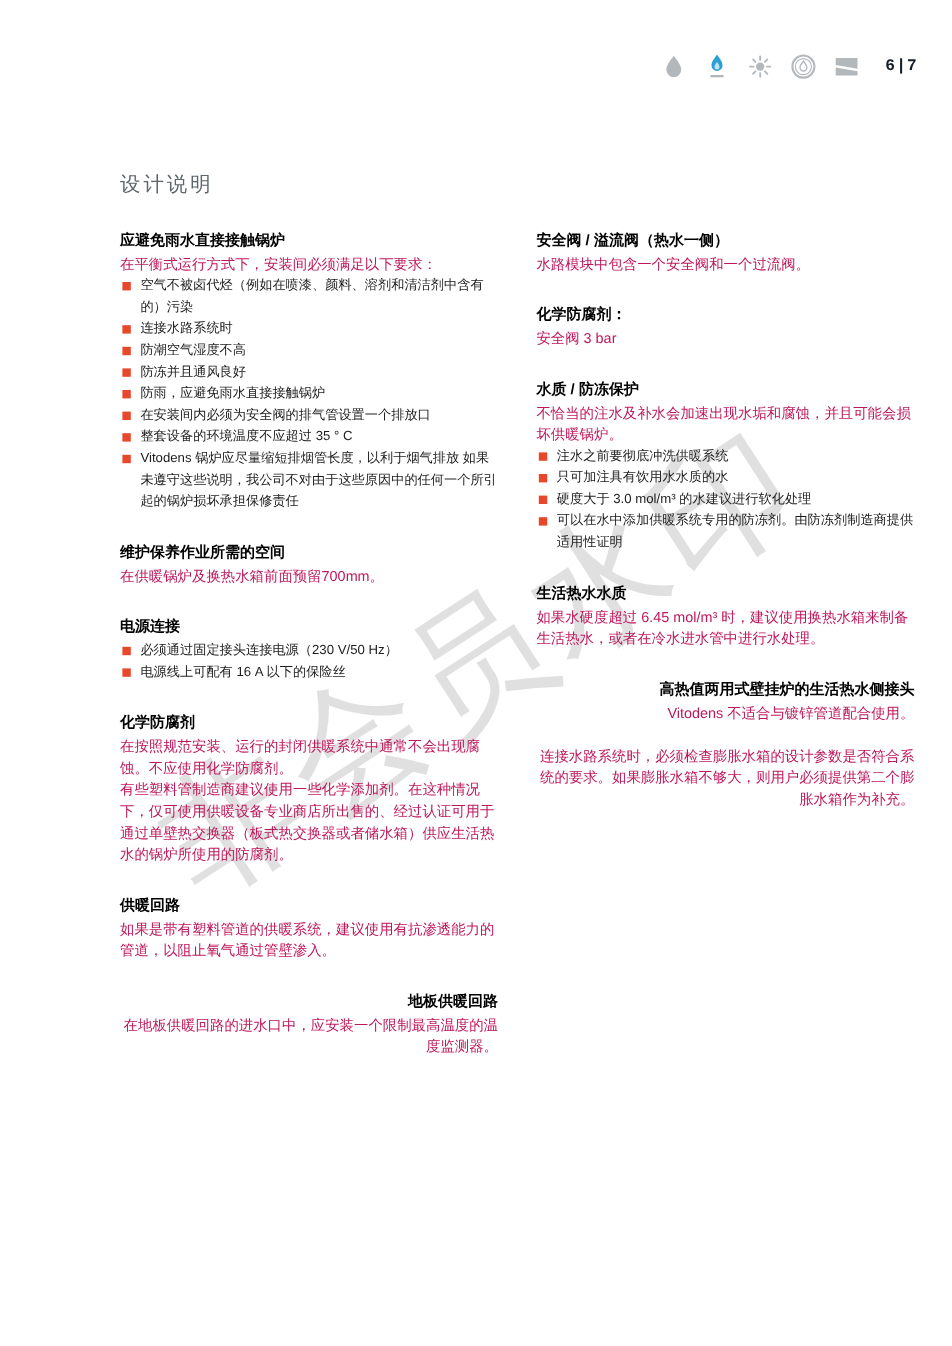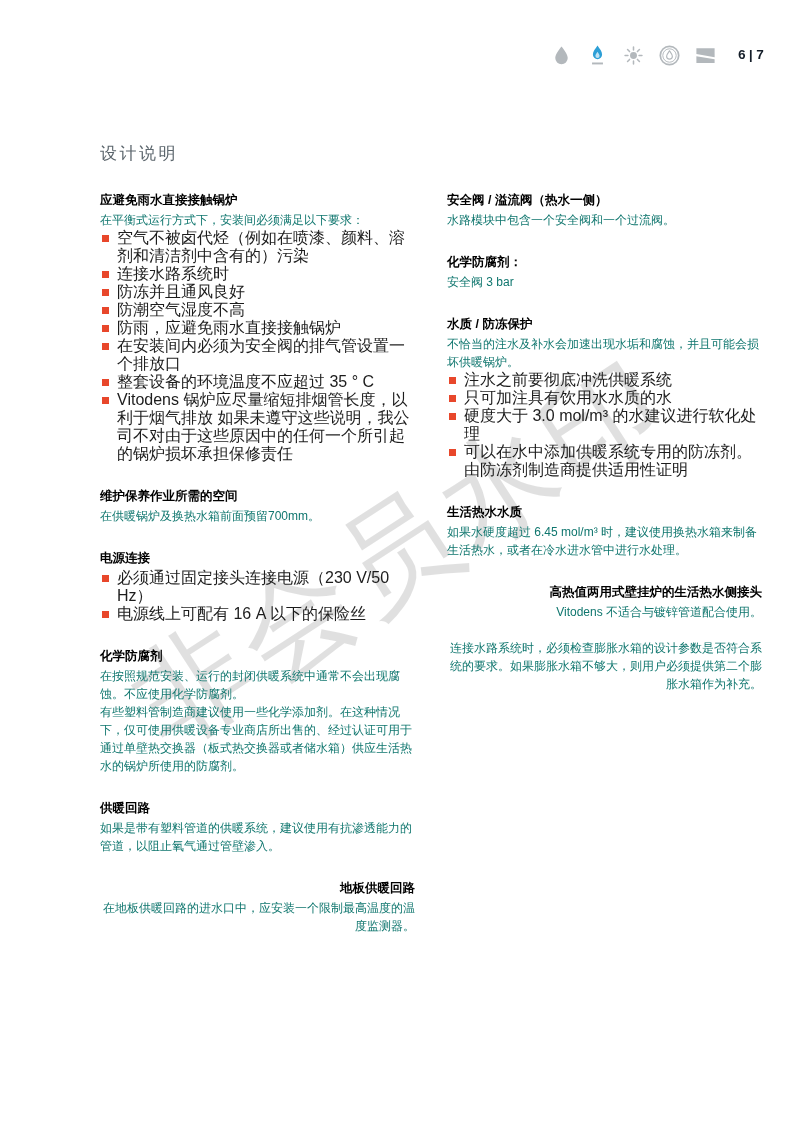--- a/index.html
+++ b/index.html
@@ -16,24 +16,24 @@
     font-family:Liberation Mono, monospace;
   }
   .content{position:absolute;left:80px;right:31px;top:142px;z-index:1;margin-left:20px;}
   .doc-title{
     font-size:17px;font-weight:400;color:#5c666d;letter-spacing:2.5px;margin:0 0 26px 0;
   }
   .columns{display:grid;grid-template-columns:1fr 1fr;column-gap:32px;}
   .sec{margin-bottom:24px;}
   .sec:last-child{margin-bottom:0;text-align:right;}
   .sec-h{font-size:12.5px;font-weight:700;color:#000;margin:0 0 2px 0;line-height:18px;}
-  .body-p{font-size:12px;color:#0f766e;margin:0;line-height:18px;}
+  .body-p{font-size:12px;color:#be185d;margin:0;line-height:18px;}
   .body-p.spaced{margin-top:18px;}
   .bullets{margin:0;}
-  .b-item{display:flex;font-size:16px;line-height:18px;color:#1c1c1c;}
+  .b-item{display:flex;font-size:11px;line-height:18px;color:#1c1c1c;}
   .b-sq{width:7px;height:7px;background:#e8472b;margin:6px 8px 0 2px;flex:none;}
   .b-tx{flex:1;}
   .watermark{
     position:absolute;left:400px;top:552px;
     transform:translate(-50%,-50%) rotate(-33deg);
     font-size:115px;color:rgba(0,0,0,0.12);letter-spacing:6px;
     white-space:nowrap;z-index:0;user-select:none;pointer-events:none;
   }
 </style>
 </head>
@@ -96,25 +96,25 @@
             <div class="b-item">
               <span class="b-sq"></span>
               <span class="b-tx">空气不被卤代烃（例如在喷漆、颜料、溶剂和清洁剂中含有的）污染</span>
             </div>
             <div class="b-item">
               <span class="b-sq"></span>
               <span class="b-tx">连接水路系统时</span>
             </div>
             <div class="b-item">
               <span class="b-sq"></span>
+              <span class="b-tx">防潮空气湿度不高</span>
+            </div>
+            <div class="b-item">
+              <span class="b-sq"></span>
               <span class="b-tx">防冻并且通风良好</span>
-            </div>
-            <div class="b-item">
-              <span class="b-sq"></span>
-              <span class="b-tx">防潮空气湿度不高</span>
             </div>
             <div class="b-item">
               <span class="b-sq"></span>
               <span class="b-tx">防雨，应避免雨水直接接触锅炉</span>
             </div>
             <div class="b-item">
               <span class="b-sq"></span>
               <span class="b-tx">在安装间内必须为安全阀的排气管设置一个排放口</span>
             </div>
             <div class="b-item">

